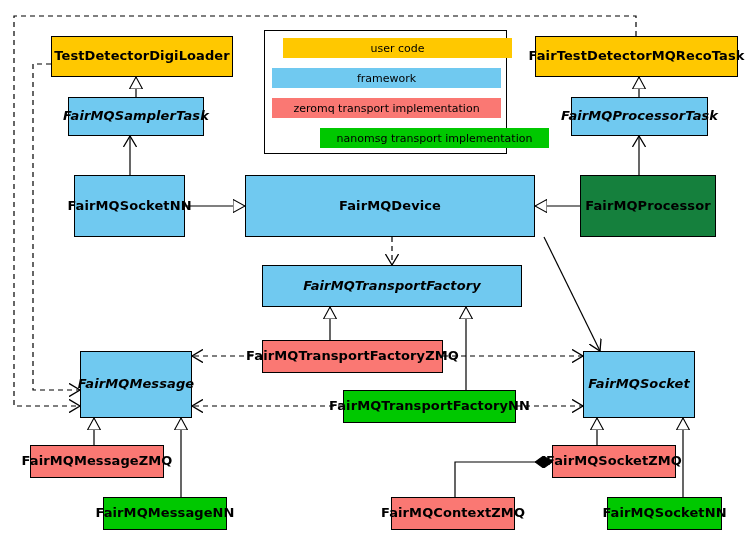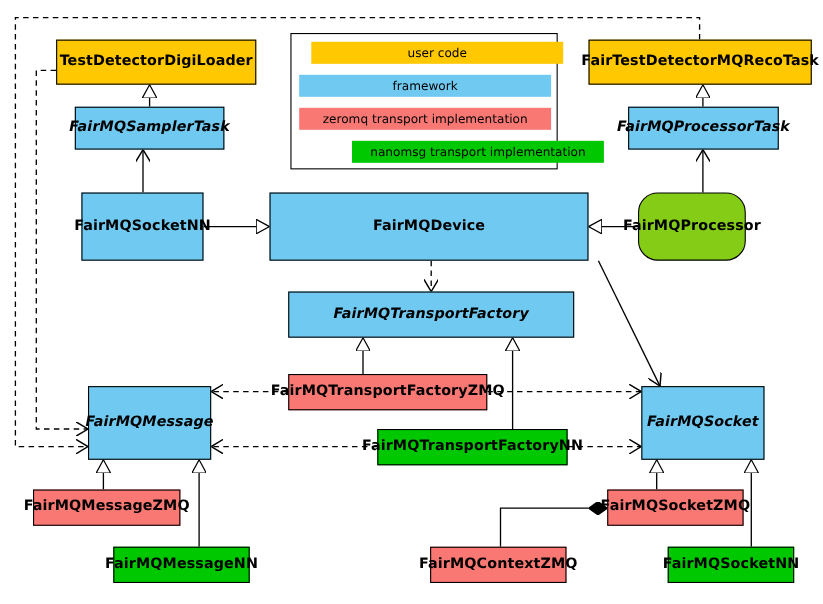--- a/index.html
+++ b/index.html
@@ -137,21 +137,21 @@
   </div>
 
   <div class="node" style="left:74px;top:175px;width:111px;height:62px;background:#70C9F0;">
     <span>FairMQSocketNN</span>
   </div>
 
   <div class="node" style="left:245px;top:175px;width:290px;height:62px;background:#70C9F0;">
     <span>FairMQDevice</span>
   </div>
 
-  <div class="node" style="left:580px;top:175px;width:98px;height:62px;background:#84cc16;border-radius:18px;">
+  <div class="node" style="left:580px;top:175px;width:136px;height:62px;background:#15803d;">
     <span>FairMQProcessor</span>
   </div>
 
   <div class="node abstract" style="left:262px;top:265px;width:260px;height:42px;background:#70C9F0;">
     <span>FairMQTransportFactory</span>
   </div>
 
   <div class="node" style="left:262px;top:340px;width:181px;height:33px;background:#FA7873;">
     <span>FairMQTransportFactoryZMQ</span>
   </div>

